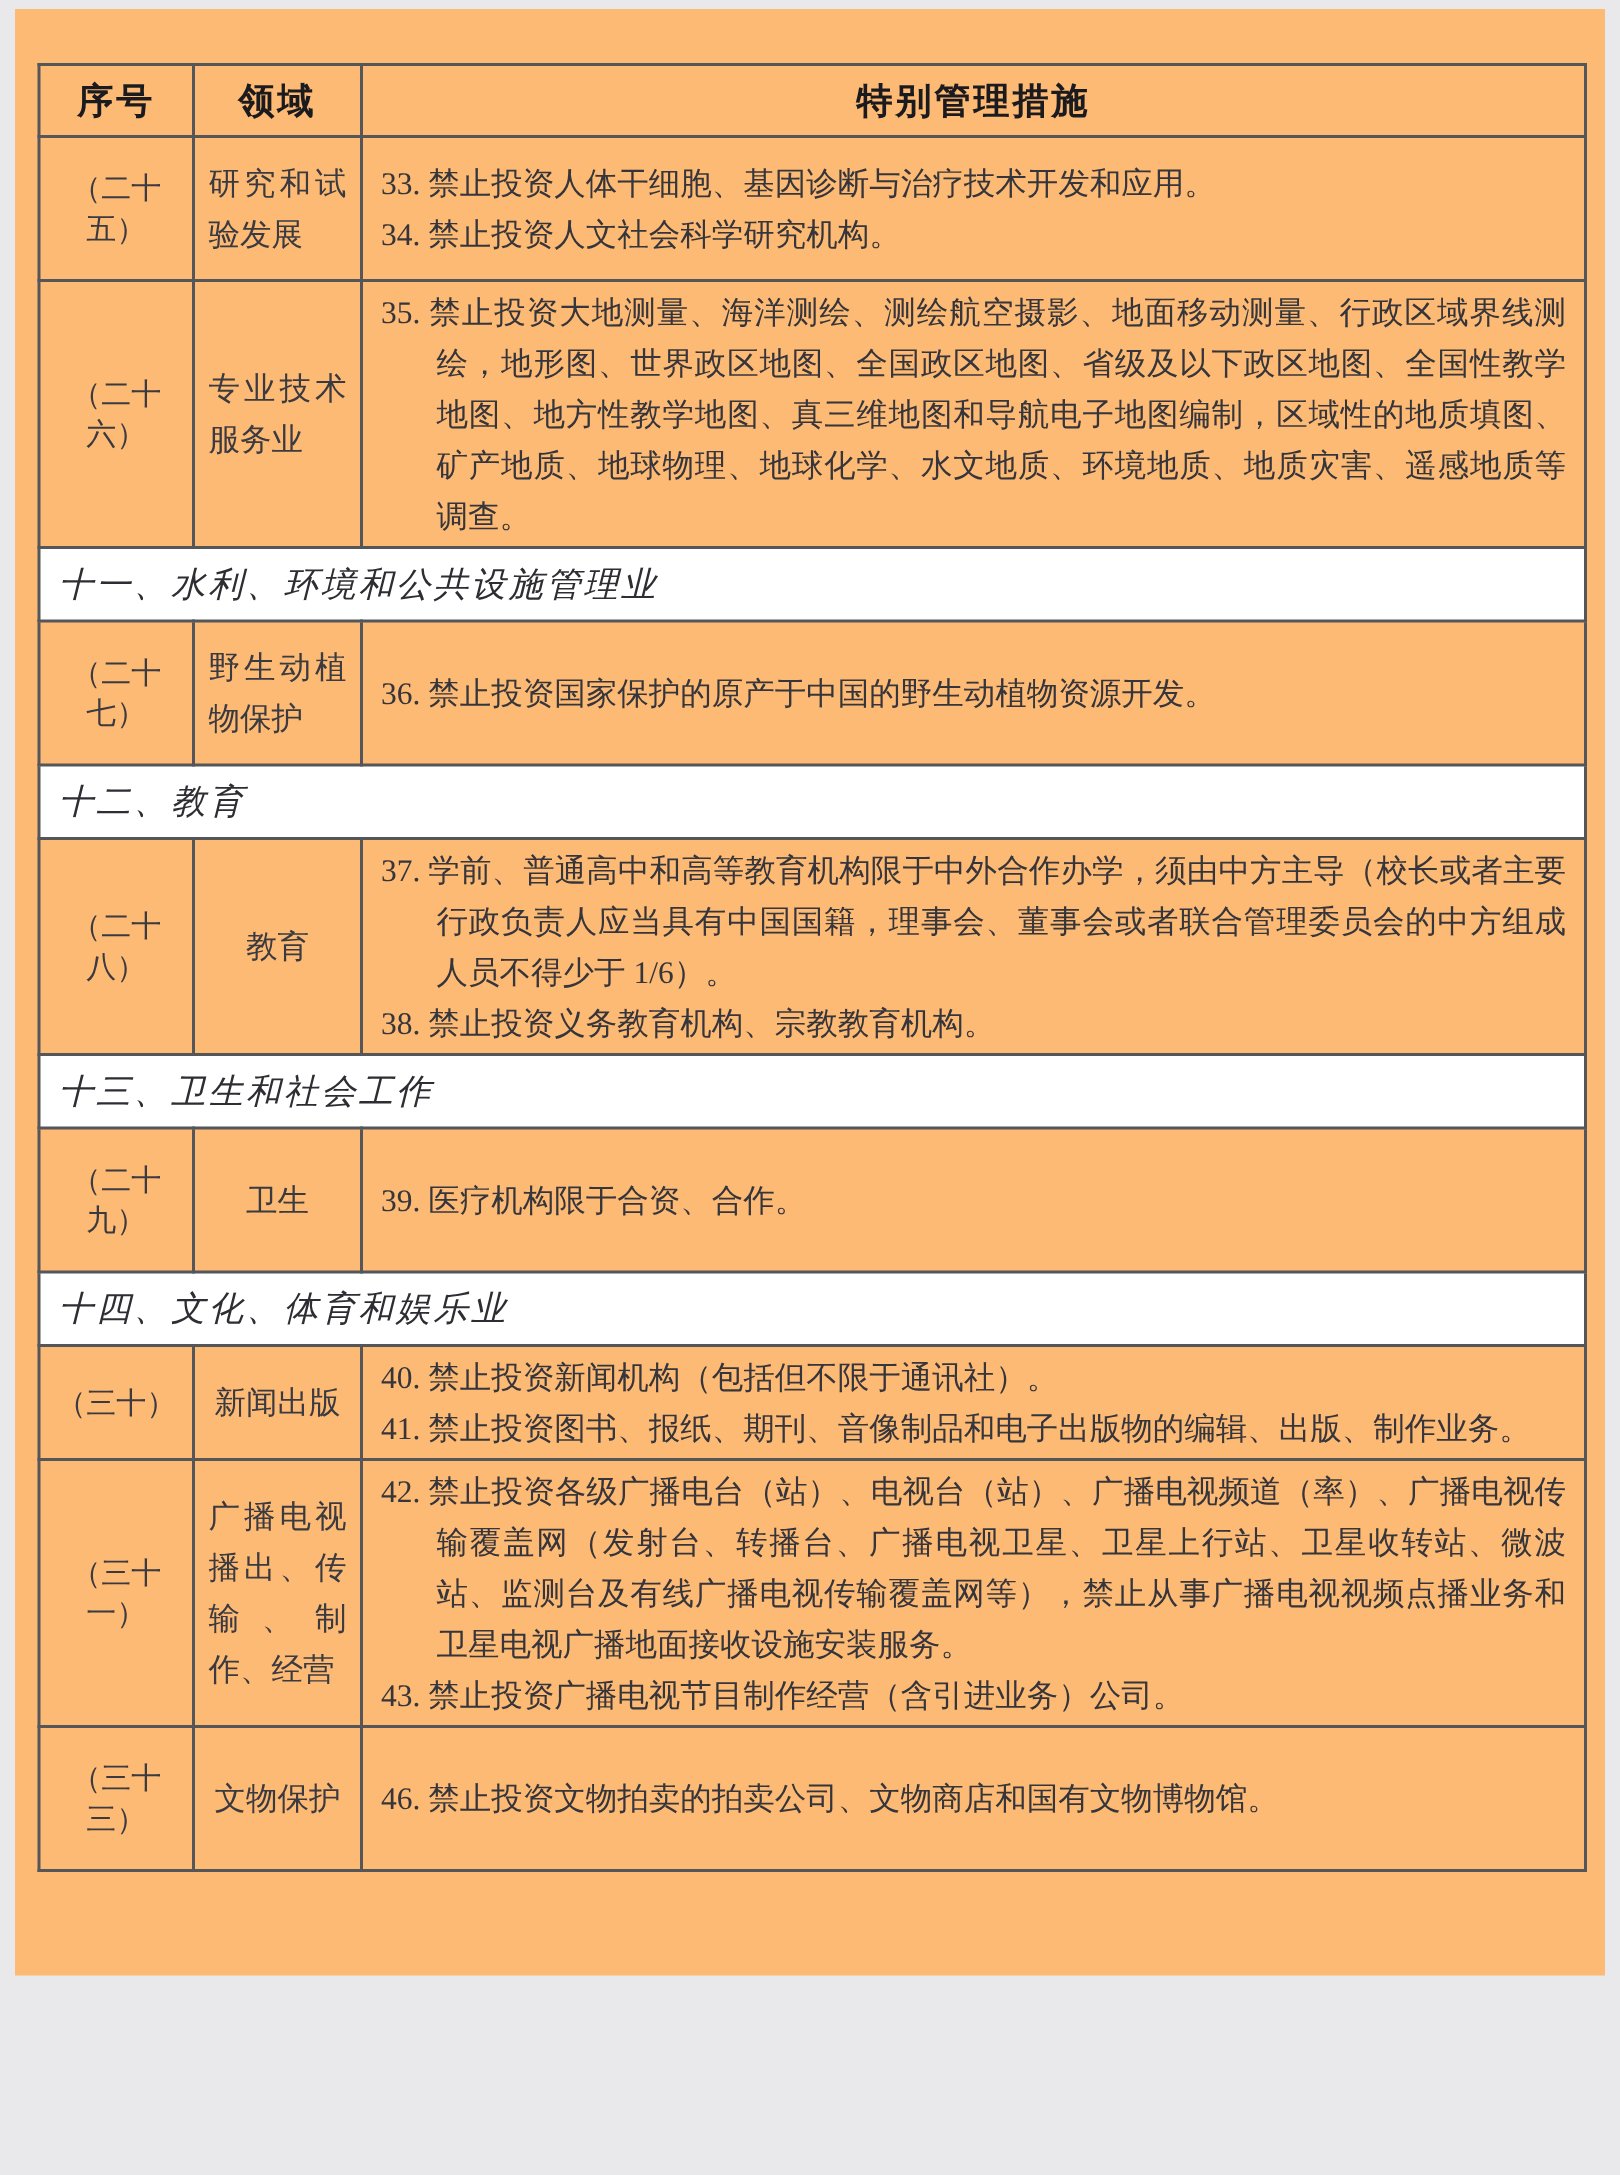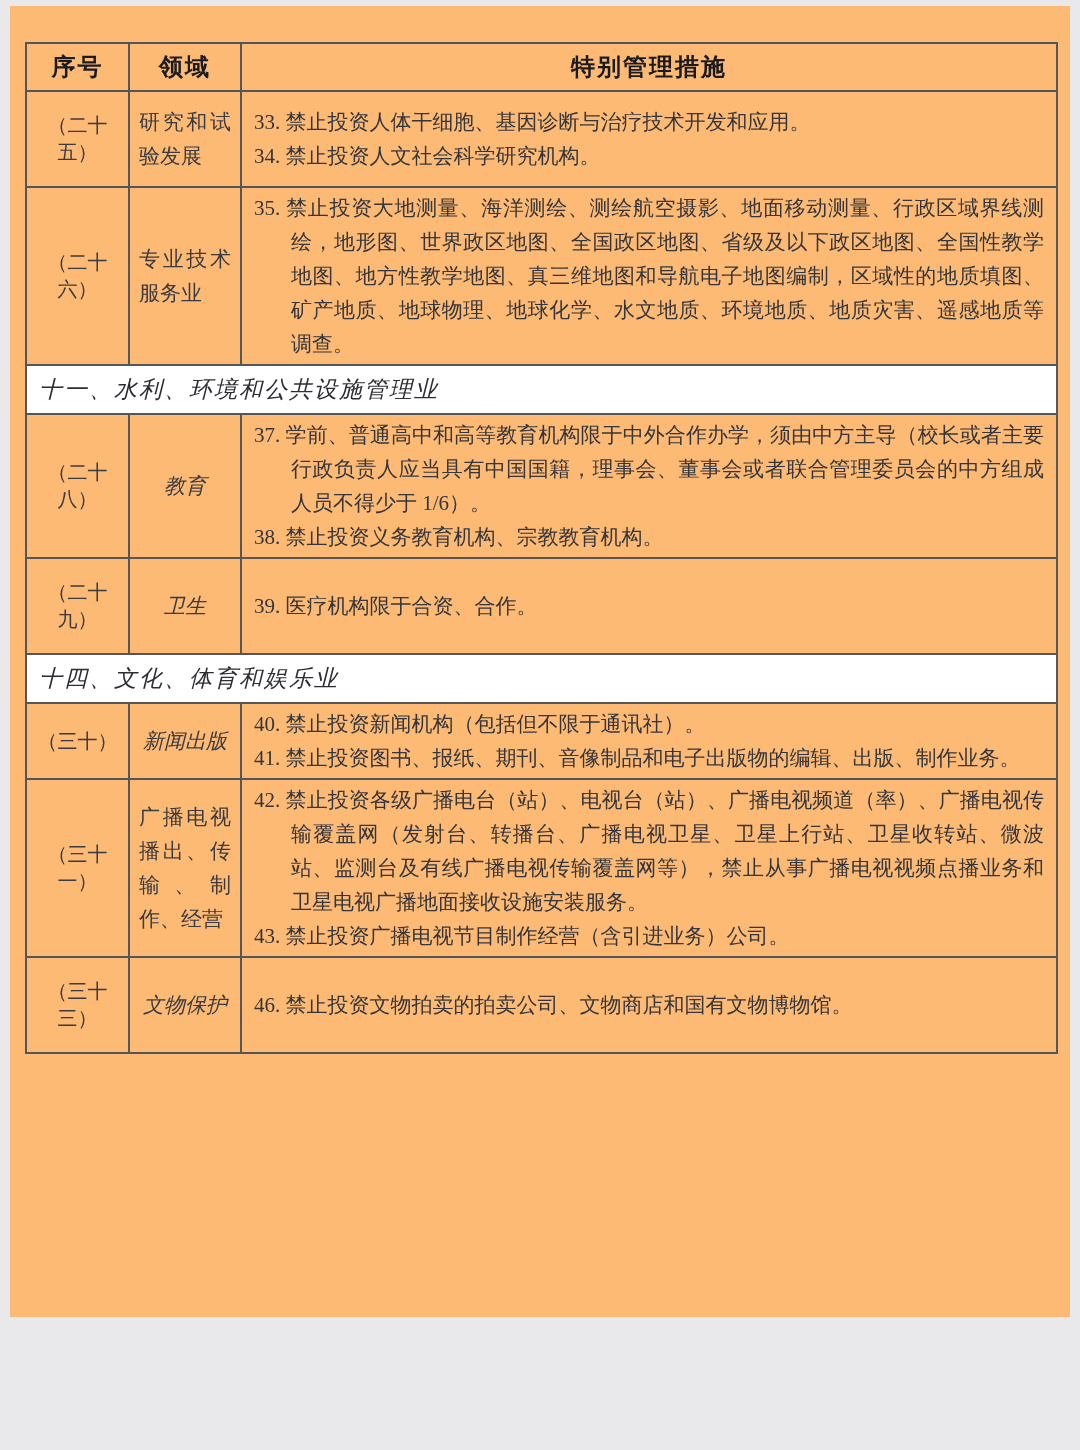--- a/index.html
+++ b/index.html
@@ -64,21 +64,21 @@
     padding: 20px 1px;
     color: #3a3a40;
   }
   td.field {
     font-size: 21px;
     padding: 4px 9px;
     color: #3a3a40;
     line-height: 34px;
     margin-left: 32px;
   }
-  td.field.center { text-align: center; font-style: italic; }
+  td.field.center { text-align: center; }
   td.field.justify { text-align: justify; text-justify: inter-character; }
   td.meas {
     padding: 3px 12px 3px 12px;
     font-size: 21px;
     line-height: 34px;
     text-align: justify;
     text-justify: inter-ideograph;
     font-family: Liberation Serif, serif;
   }
   .measure-item {
@@ -128,26 +128,39 @@
           <td class="idx">（二十六）</td>
           <td class="field justify">专业技术服务业</td>
           <td class="meas">
             <div class="measure-item">35. 禁止投资大地测量、海洋测绘、测绘航空摄影、地面移动测量、行政区域界线测绘，地形图、世界政区地图、全国政区地图、省级及以下政区地图、全国性教学地图、地方性教学地图、真三维地图和导航电子地图编制，区域性的地质填图、矿产地质、地球物理、地球化学、水文地质、环境地质、地质灾害、遥感地质等调查。</div>
           </td>
         </tr>
         <tr>
           <td colspan="3" class="section">十一、水利、环境和公共设施管理业</td>
         </tr>
         <tr>
+          <td class="idx">（二十七）</td>
+          <td class="field justify">野生动植物保护</td>
+          <td class="meas">
+            <div class="measure-item">36. 禁止投资国家保护的原产于中国的野生动植物资源开发。</div>
+          </td>
+        </tr>
+        <tr>
+          <td colspan="3" class="section">十二、教育</td>
+        </tr>
+        <tr>
           <td class="idx">（二十八）</td>
           <td class="field center">教育</td>
           <td class="meas">
             <div class="measure-item">37. 学前、普通高中和高等教育机构限于中外合作办学，须由中方主导（校长或者主要行政负责人应当具有中国国籍，理事会、董事会或者联合管理委员会的中方组成人员不得少于 1/6）。</div>
             <div class="measure-item">38. 禁止投资义务教育机构、宗教教育机构。</div>
           </td>
+        </tr>
+        <tr>
+          <td colspan="3" class="section">十三、卫生和社会工作</td>
         </tr>
         <tr>
           <td class="idx">（二十九）</td>
           <td class="field center">卫生</td>
           <td class="meas">
             <div class="measure-item">39. 医疗机构限于合资、合作。</div>
           </td>
         </tr>
         <tr>
           <td colspan="3" class="section">十四、文化、体育和娱乐业</td>

